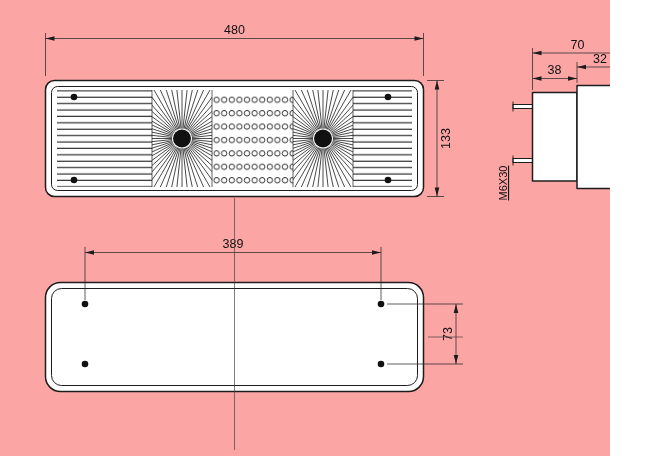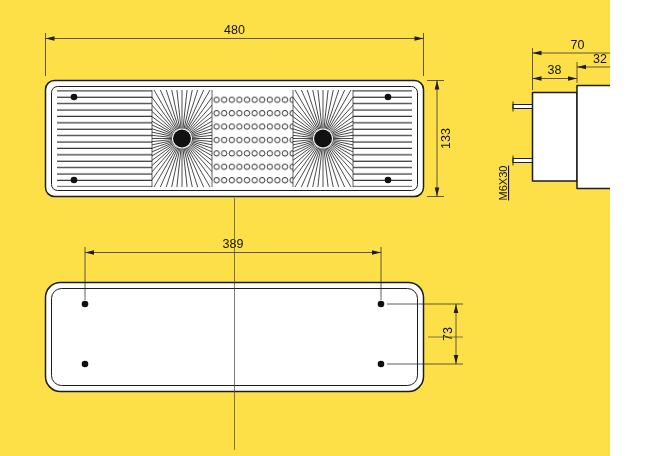--- a/index.html
+++ b/index.html
@@ -1,16 +1,16 @@
 <!DOCTYPE html>
 <html><head>
 <meta charset="utf-8">
 <style>
   html,body{margin:0;padding:0;background:#ffffff;}
-  .stage{width:610px;height:456px;background:#fde047;overflow:hidden;}
+  .stage{width:610px;height:456px;background:#fca5a5;overflow:hidden;}
   svg{display:block;}
   .body-fill{fill:#ffffff;stroke:#1c1c1c;stroke-width:1.5;stroke-linejoin:round;}
   .inner-line{fill:none;stroke:#1c1c1c;stroke-width:1;}
   .obj-thin{stroke:#1c1c1c;stroke-width:0.9;fill:none;}
   .divider{stroke:#1c1c1c;stroke-width:0.7;}
   .dim-line{stroke:#2a2a2a;stroke-width:0.75;fill:none;}
   .dim-arrow{fill:#1c1c1c;stroke:none;}
   .dim-text{font-family:"Liberation Sans",sans-serif;font-size:12.5px;fill:#111111;}
   .bolt-text{font-family:"Liberation Sans",sans-serif;font-size:11px;fill:#111111;text-decoration:underline;}
   .rays line{stroke:#1c1c1c;stroke-width:0.8;}

